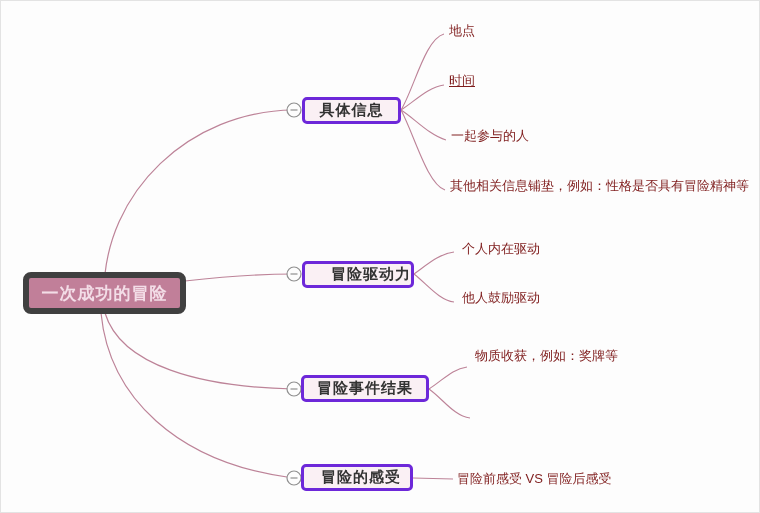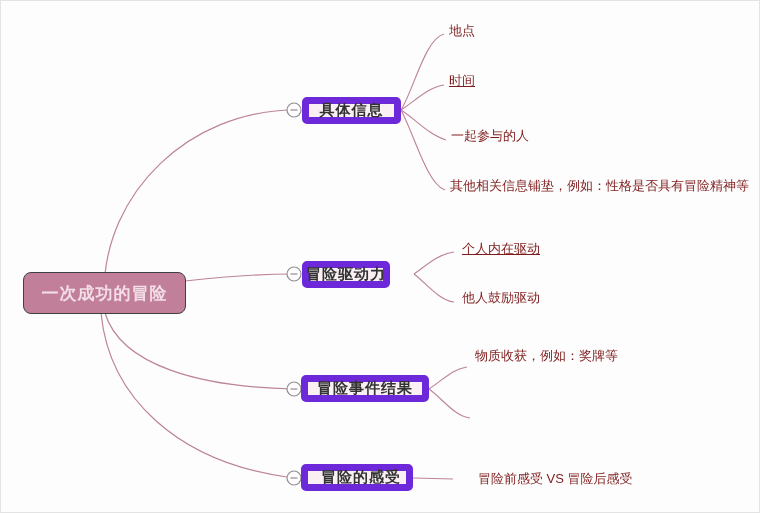--- a/index.html
+++ b/index.html
@@ -27,59 +27,59 @@
     display: flex;
     align-items: center;
     justify-content: center;
     white-space: nowrap;
   }
 
   .root-node {
     left: 22px; top: 271px;
     width: 163px; height: 42px;
     background: #c17f99;
-    border: 1px solid #404040;
+    border: 6px solid #404040;
     border-radius: 8px;
     color: #f3dde7;
     font-size: 17px;
     font-weight: bold;
     letter-spacing: 1px;
   }
 
   .branch-node {
     height: 27px;
     background: #faf0f4;
-    border: 7px solid #6d28d9;
+    border: 3px solid #6d28d9;
     border-radius: 5px;
     color: #333333;
     font-size: 15px;
     font-weight: bold;
     letter-spacing: 1px;
   }
   .branch-1 { left: 301px; top: 96px;  width: 99px; }
-  .branch-2 { left: 301px; top: 260px; width: 88px; }
+  .branch-2 { left: 301px; top: 260px; width: 112px; justify-content: flex-end; }
   .branch-3 { left: 300px; top: 374px; width: 128px; }
   .branch-4 { left: 300px; top: 463px; width: 112px; padding-left: 8px; }
 
   .leaf {
     position: absolute;
     color: #7f1d1d;
     font-size: 13px;
     line-height: 18px;
     white-space: nowrap;
   }
   .leaf-1-1 { left: 448px; top: 21px; }
   .leaf-1-2 { left: 448px; top: 71px; text-decoration: underline; }
   .leaf-1-3 { left: 450px; top: 126px; }
   .leaf-1-4 { left: 449px; top: 176px; }
-  .leaf-2-1 { left: 461px; top: 239px; text-decoration: underline; }
+  .leaf-2-1 { left: 461px; top: 239px; }
   .leaf-2-2 { left: 461px; top: 288px; }
   .leaf-3-1 { left: 474px; top: 346px; }
   .leaf-3-2 { left: 476px; top: 404px; }
-  .leaf-4-1 { left: 477px; top: 469px; }
+  .leaf-4-1 { left: 456px; top: 469px; }
 </style>
 </head>
 <body>
 
 <div class="canvas">
 
   <svg class="edges" viewBox="0 0 760 513" fill="none">
 
     <path d="M 103 292 C 103 190, 190 110, 292 109" stroke="#bd8398" stroke-width="1.2"></path>
     <path d="M 184 280 C 220 276, 260 273, 292 273" stroke="#bd8398" stroke-width="1.2"></path>

